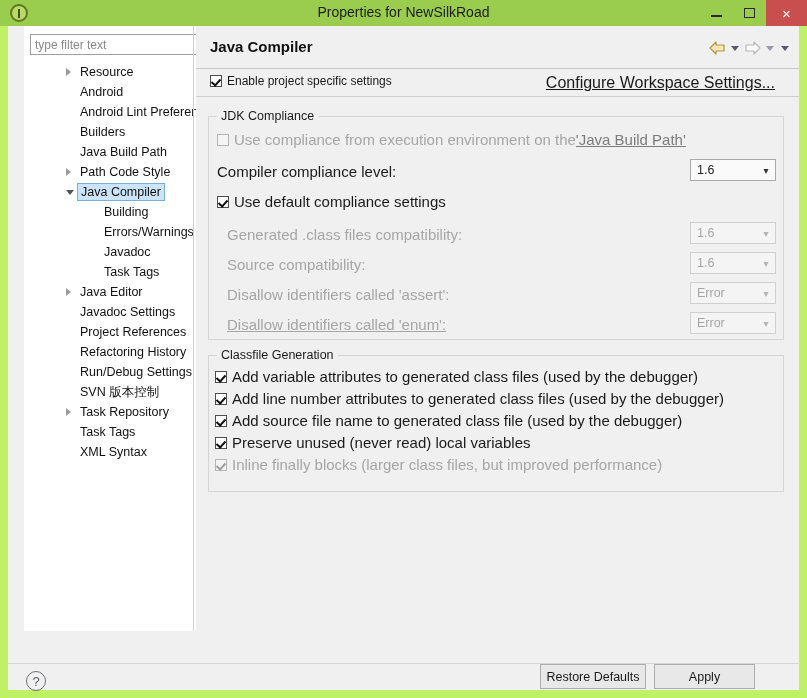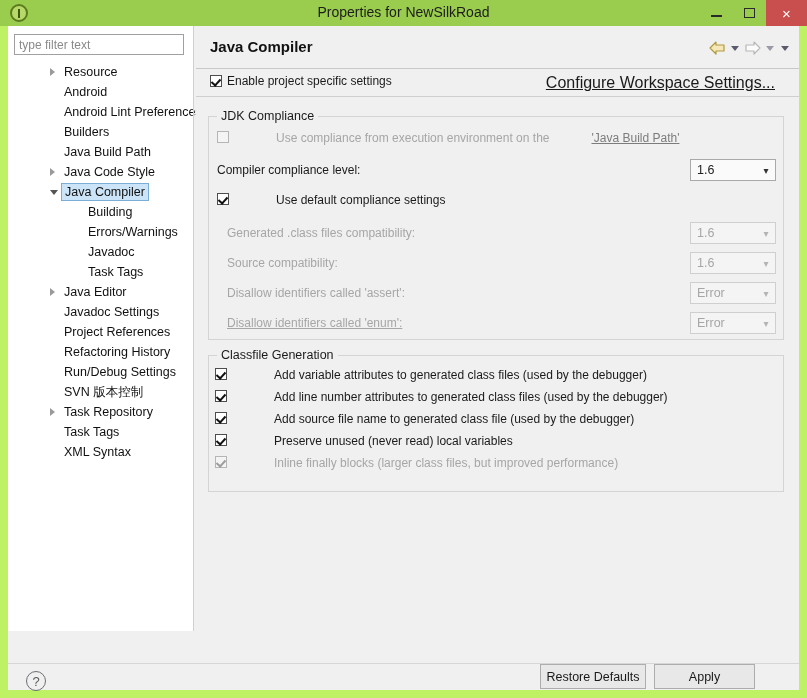--- a/index.html
+++ b/index.html
@@ -48,21 +48,21 @@
   .max-glyph{display:block;width:11px;height:10px;border:1.5px solid #2b2b2b;box-sizing:border-box;}
 
   
   .client{
     position:absolute;left:8px;top:26px;width:791px;height:664px;
     background:#f0f0f0;
     box-sizing:border-box;
   }
   
   .leftpane{
-    position:absolute;left:0;top:0;width:185px;height:605px;
+    position:absolute;left:16px;top:0;width:185px;height:605px;
     background:#ffffff;
     box-sizing:border-box;
   }
   .filter-input{
     position:absolute;left:6px;top:8px;width:170px;height:21px;
     border:1px solid #a0a0a0;background:#fff;box-sizing:border-box;
     font-family:"Liberation Sans","DejaVu Sans",sans-serif;
     font-size:12px;color:#555;padding:2px 4px;
     outline:none;
   }
@@ -142,23 +142,22 @@
     margin-right:5px;flex:0 0 auto;
   }
   .chk.checked::after{
     content:"";position:absolute;left:2px;top:1px;width:4px;height:7px;
     border:solid #111;border-width:0 2px 2px 0;transform:rotate(42deg);
   }
   .chk.disabled{border-color:#b5b5b5;background:#f4f4f4;}
   .chk.disabled.checked::after{border-color:#9d9d9d;}
 
   .opt-row{
-    position:absolute;display:flex;align-items:flex-start;font-size:12px;color:#1a1a1a;
+    position:absolute;display:flex;align-items:center;font-size:15px;color:#1a1a1a;
     white-space:nowrap;
-    gap:42px;
   }
   .opt-row.disabled{color:#a6a6a6;}
 
   .link{color:#1a1a1a;text-decoration:underline;cursor:pointer;}
   .link-dim{color:#7c7c7c;text-decoration:underline;}
 
   .enable-row{position:absolute;left:14px;top:48px;display:flex;align-items:center;}
   .cfg-link{position:absolute;right:24px;top:48px;font-size:16px;}
   .enable-rule{position:absolute;left:0;top:70px;width:100%;height:1px;background:#cfcfcf;}
 
@@ -241,21 +240,21 @@
             <span class="lbl" style="left: 20px;">Android Lint Preferences</span>
           </div>
           <div class="tree-item">
             <span class="lbl" style="left: 20px;">Builders</span>
           </div>
           <div class="tree-item">
             <span class="lbl" style="left: 20px;">Java Build Path</span>
           </div>
           <div class="tree-item">
             <span class="arrow arrow-collapsed" style="left: 6px;"></span>
-            <span class="lbl" style="left: 20px;">Java Code Style</span>
+            <span class="lbl" style="left: 20px;">Path Code Style</span>
           </div>
           <div class="tree-item selected">
             <span class="arrow arrow-expanded" style="left: 6px;"></span>
             <span class="lbl" style="left: 20px;">Java Compiler</span>
           </div>
           <div class="tree-item">
             <span class="lbl" style="left: 44px;">Building</span>
           </div>
           <div class="tree-item">
             <span class="lbl" style="left: 44px;">Errors/Warnings</span>

